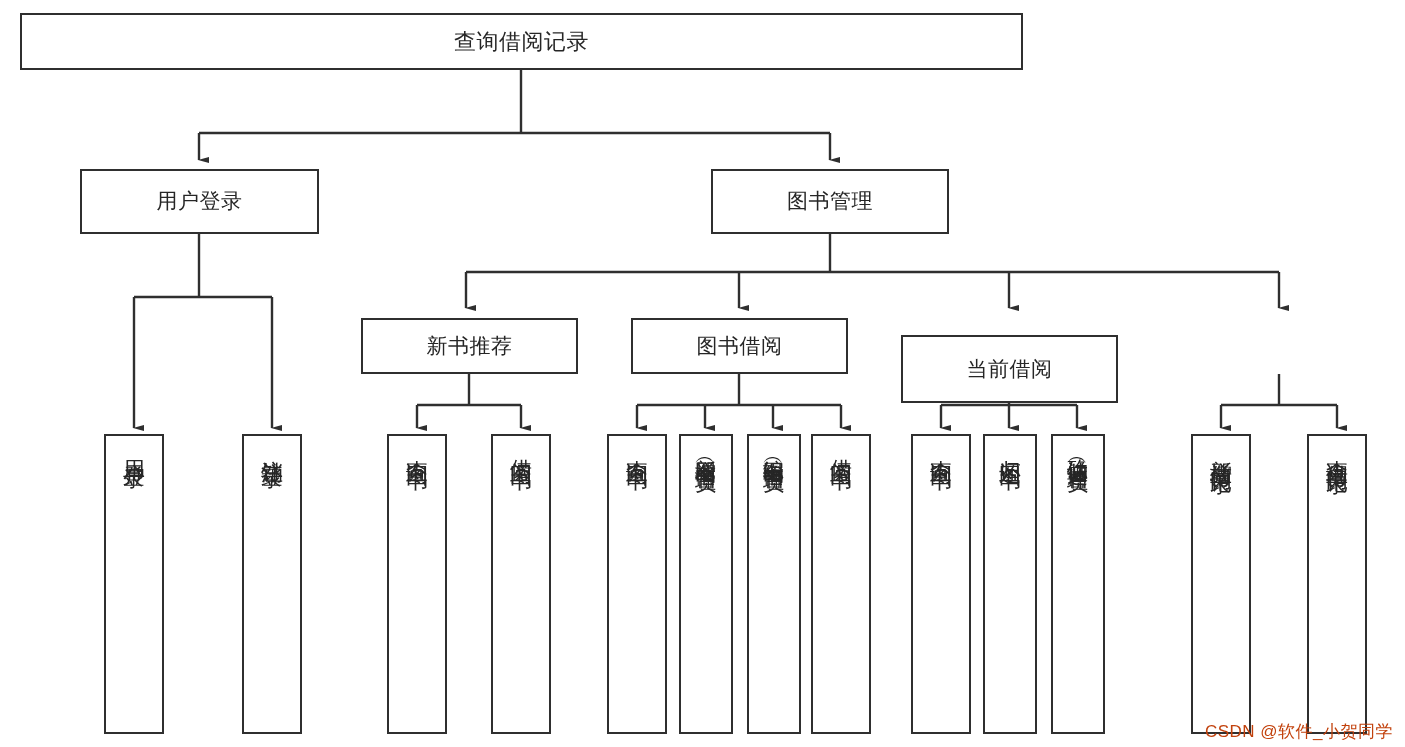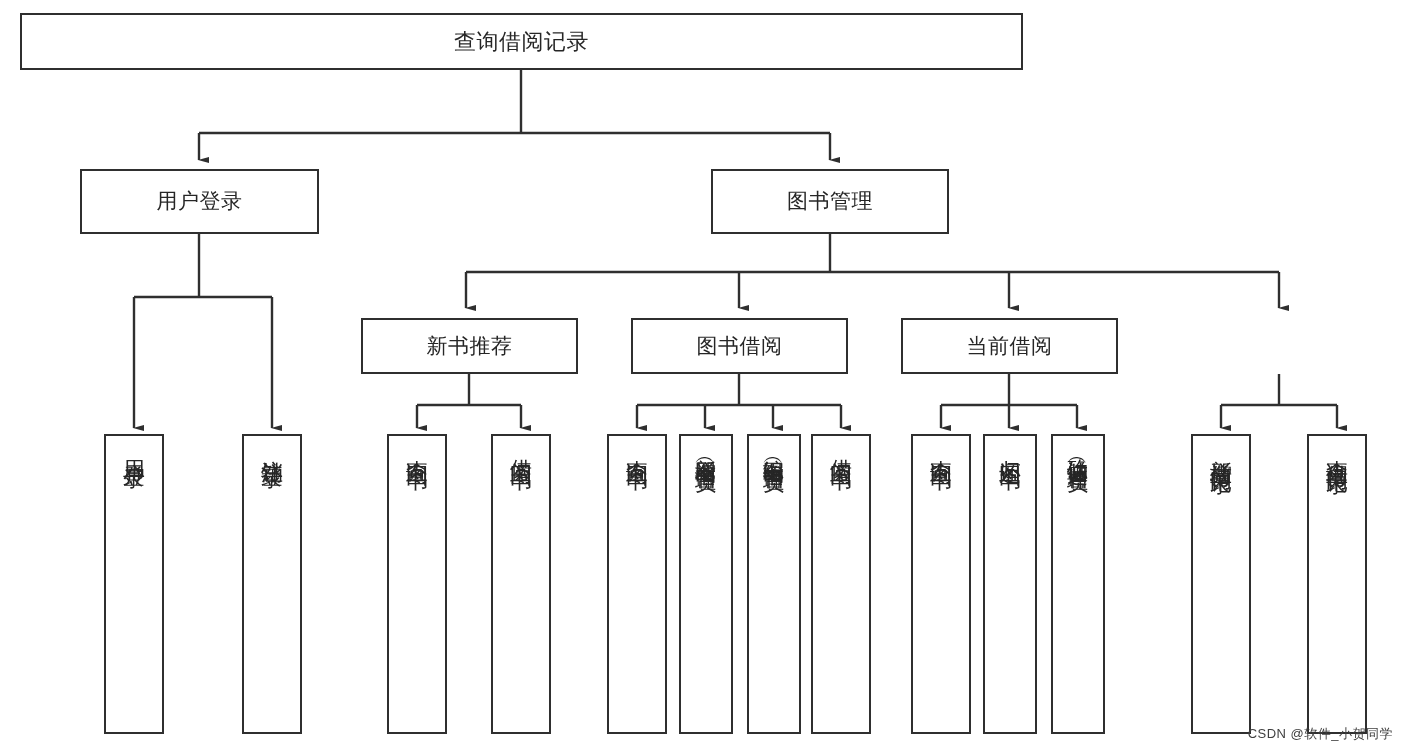--- a/index.html
+++ b/index.html
@@ -62,22 +62,22 @@
     -webkit-text-orientation:upright;
   }
   .node.vert.tall .label{
     font-size:21px;
     letter-spacing:2px;
   }
   .watermark{
     position:absolute;
     right:12px;
     bottom:4px;
-    font-size:13px;
-    color:#404040;
+    font-size:17px;
+    color:#c2410c;
     z-index:5;
     white-space:nowrap;
     letter-spacing:0.5px;
   }
 </style>
 </head>
 <body>
 
 <div id="diagram-root">
 
@@ -143,21 +143,21 @@
   <div class="node horiz" style="left:361px;top:318px;width:217px;height:56px;">
     <span class="label">新书推荐</span>
   </div>
 
   <div class="node horiz" style="left:711px;top:169px;width:238px;height:65px;">
     <span class="label">图书管理</span>
   </div>
   <div class="node horiz" style="left:631px;top:318px;width:217px;height:56px;">
     <span class="label">图书借阅</span>
   </div>
-  <div class="node horiz" style="left:901px;top:318px;width:217px;height:56px;">
+  <div class="node horiz" style="left:901px;top:335px;width:217px;height:68px;">
     <span class="label">当前借阅</span>
   </div>
 
   <div class="node vert" style="left:104px;top:434px;width:60px;height:300px;">
     <span class="label">用户登录</span>
   </div>
   <div class="node vert" style="left:242px;top:434px;width:60px;height:300px;">
     <span class="label">注销登录</span>
   </div>
 

